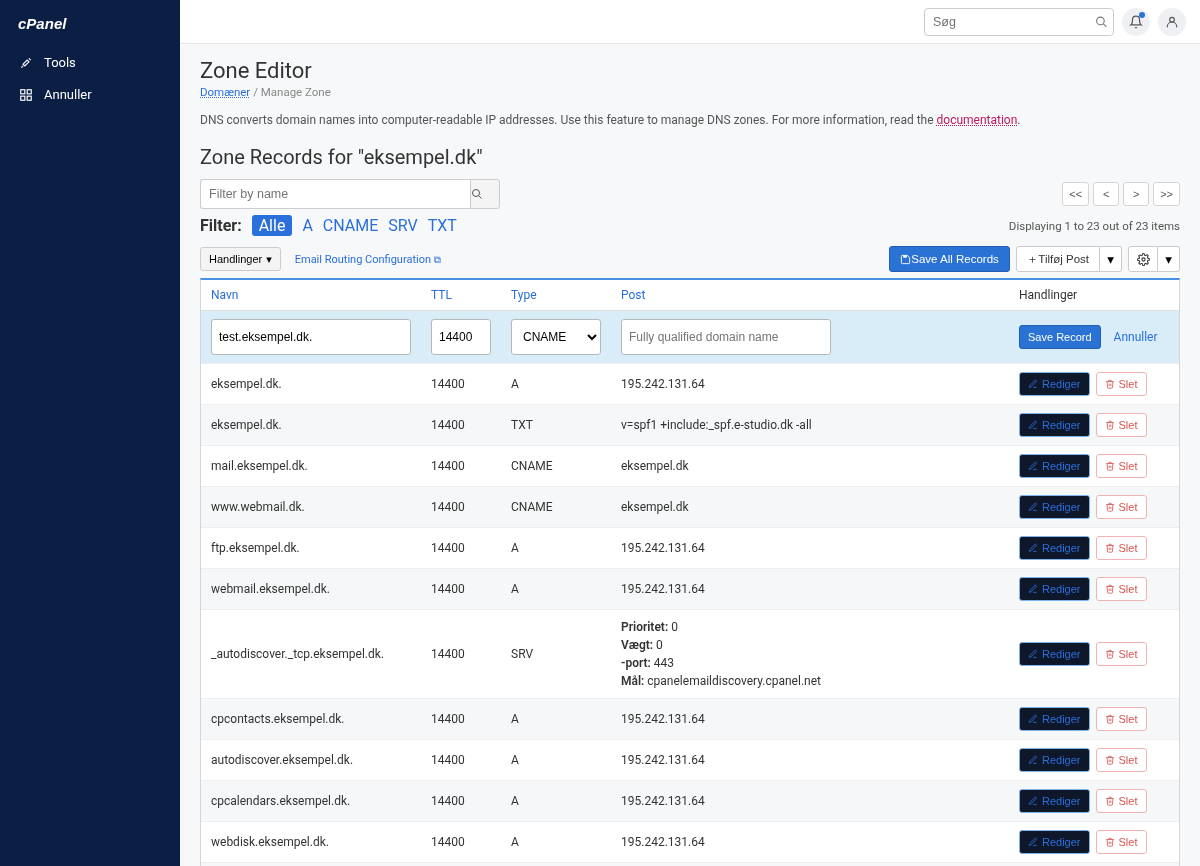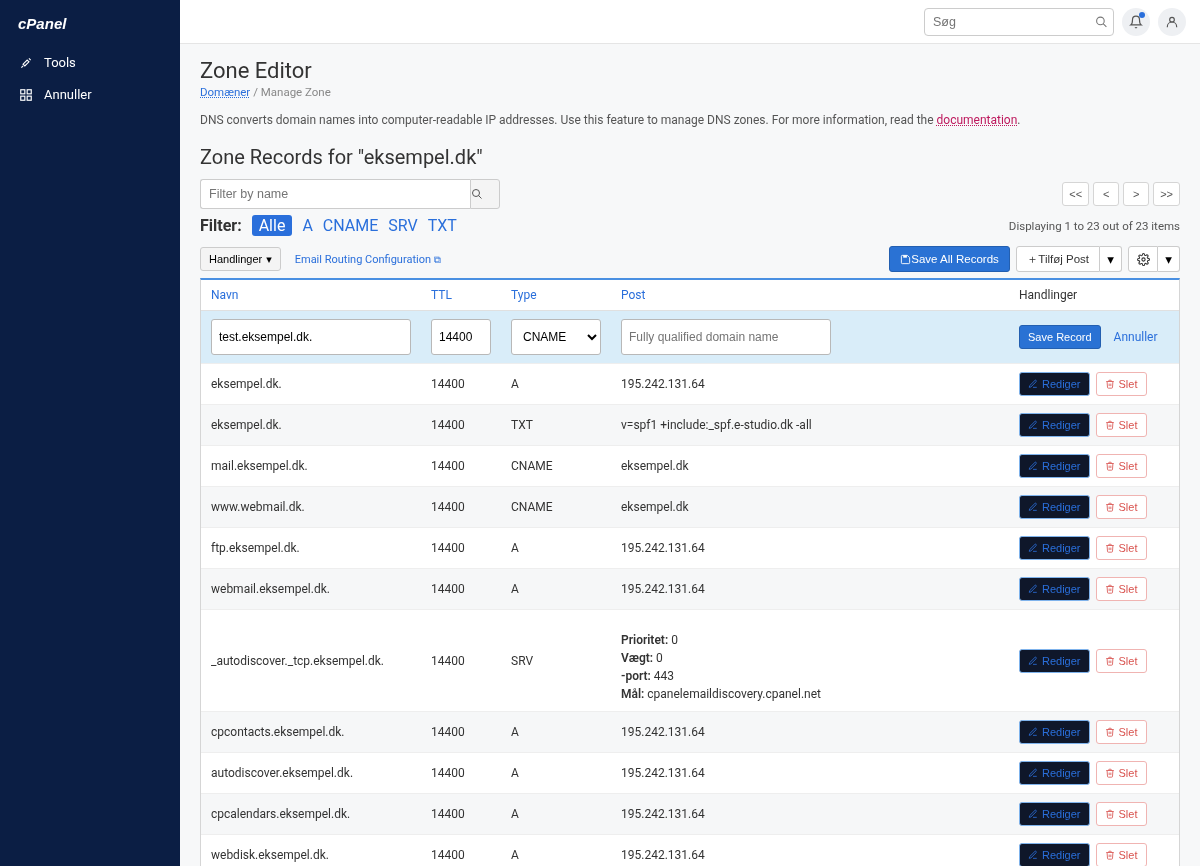--- a/index.html
+++ b/index.html
@@ -82,21 +82,21 @@
 .edit-row .col-ttl input { width: 60px; }
 .edit-row .col-type select { width: 90px; }
 .edit-row .col-post input { width: 210px; }
 
 .btn-sm { height: 24px; font-size: 11px; padding: 0 8px; border-radius: 3px; display: inline-flex; align-items: center; gap: 4px; cursor: pointer; }
 .btn-save { background: #2a72d4; color: #fff; border: 1px solid #235fb0; }
 .link-cancel { color: #2a6fdb; font-size: 12px; margin-left: 10px; cursor: pointer; }
 .btn-edit { background: #0f172a; color: #2a6fdb; border: 1px solid #7fb3ec; }
 .btn-delete { background: #fff; color: #d9534f; border: 1px solid #f0b4b2; margin-left: 6px; }
 
-.srv-detail { line-height: 1.5; margin-top: 13px; }
+.srv-detail { line-height: 1.5; }
 .srv-detail b { font-weight: 600; }
 
 .ext-icon { font-size: 10px; }
 svg { display: block; }
 </style>
 </head>
 <body>
 
 <div class="app">
 

